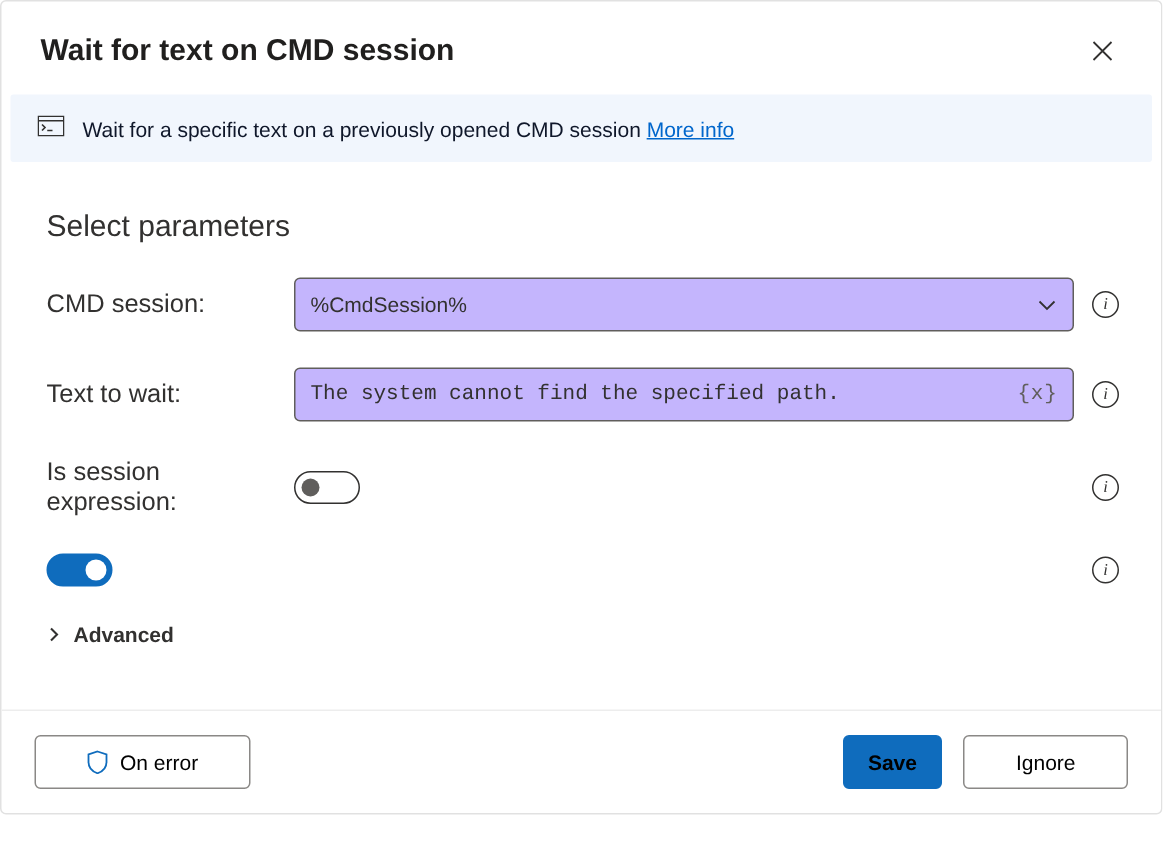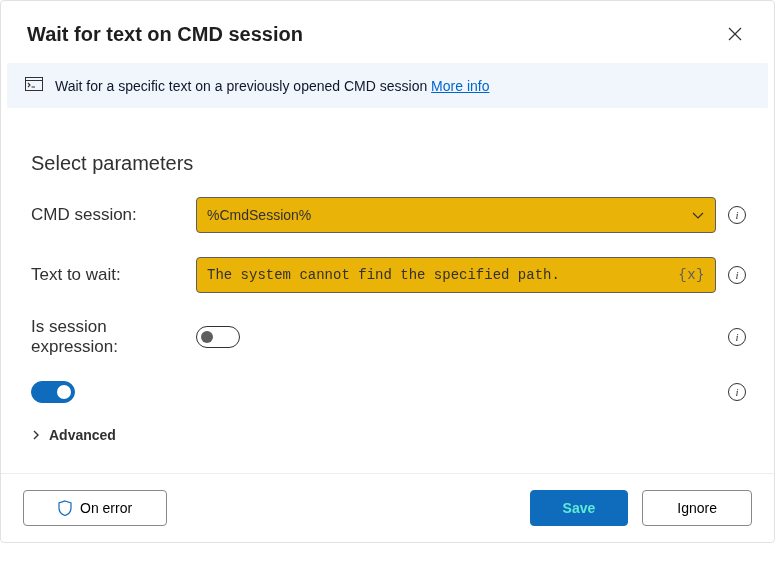--- a/index.html
+++ b/index.html
@@ -61,21 +61,20 @@
     color: #0f172a;
   }
   .info-banner a {
     color: #0066cc;
     text-decoration: underline;
   }
   .content {
     flex: 1;
     padding: 24px 28px 0 30px;
     overflow: auto;
-    margin-top: 12px;
   }
   .section-title {
     font-size: 20px;
     font-weight: 400;
     margin: 8px 0 22px 0;
     color: #323130;
   }
   .form-row {
     display: flex;
     align-items: center;
@@ -94,21 +93,21 @@
     gap: 12px;
   }
   .select, .text-input {
     flex: 1;
     height: 36px;
     border: 1px solid #605e5c;
     border-radius: 4px;
     display: flex;
     align-items: center;
     padding: 0 10px;
-    background: #eab308;
+    background: #c4b5fd;
   }
   .select { justify-content: space-between; cursor: pointer; }
   .text-input { justify-content: space-between; font-family: Liberation Mono, monospace; }
   .text-input .val { flex: 1; }
   .var-token {
     font-size: 14px;
     color: #605e5c;
     letter-spacing: 0.5px;
   }
   .info-icon {
@@ -189,23 +188,23 @@
     border: 1px solid #8a8886;
     background: #fff;
     display: inline-flex;
     align-items: center;
     gap: 8px;
     font-family: inherit;
   }
   .btn-primary {
     background: #0f6cbd;
     border-color: #0f6cbd;
-    color: #5eead4;
+    color: #000000;
     font-weight: 600;
-    padding: 0 32px;
+    padding: 0 16px;
   }
   .footer-right { display: flex; gap: 14px; }
 </style>
 </head>
 <body>
 
 <div class="dialog">
 
   <div class="header">
     <h1>Wait for text on CMD session</h1>

